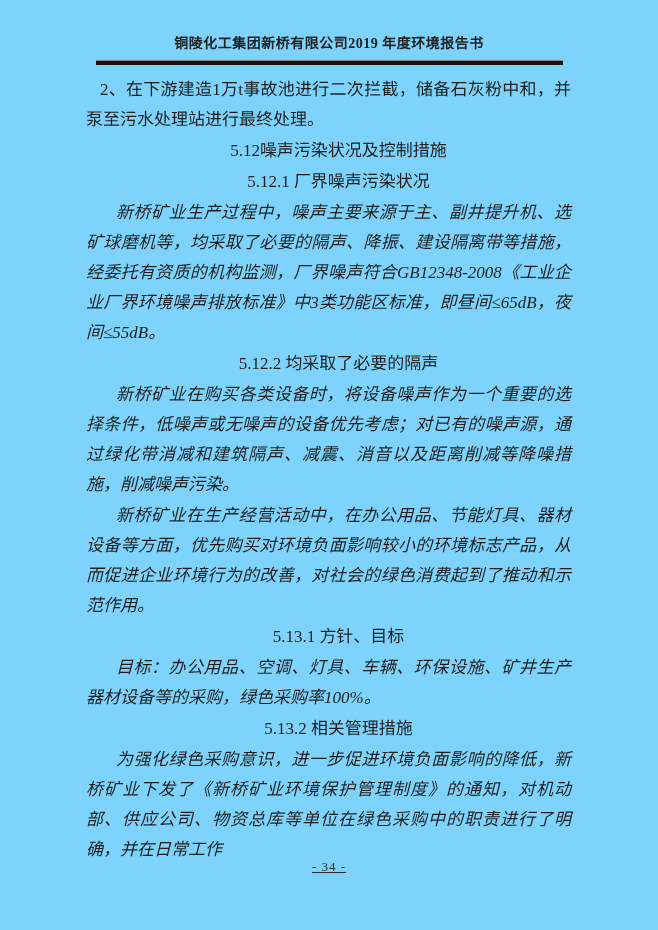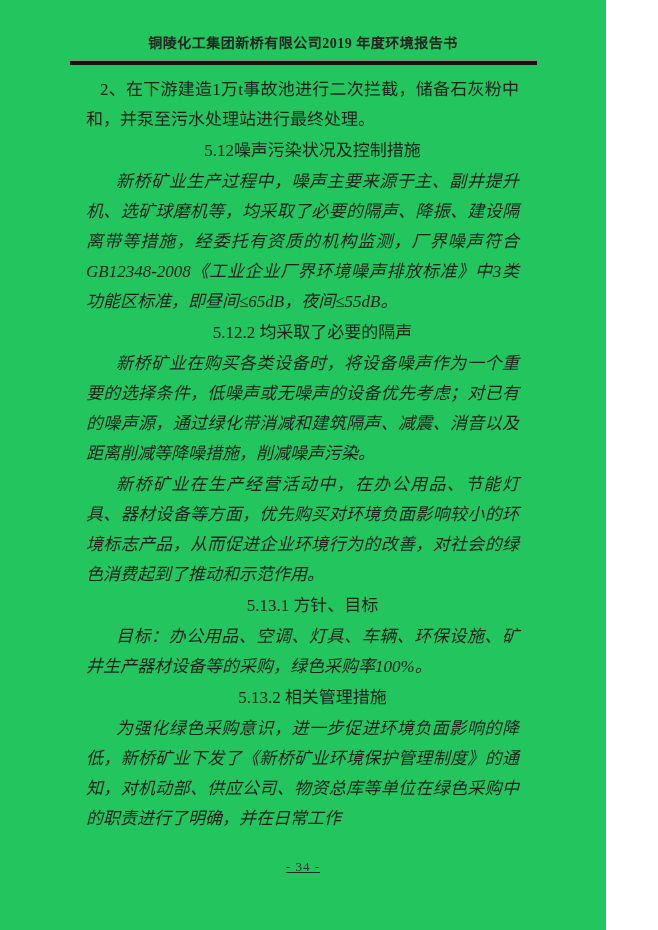--- a/index.html
+++ b/index.html
@@ -2,23 +2,23 @@
 <html lang="zh-CN"><head>
 <meta charset="utf-8">
 <style>
   html, body {
     margin: 0;
     padding: 0;
     background: #ffffff;
   }
   .page {
     position: relative;
-    width: 606px;
+    width: 658px;
     height: 930px;
-    background: #22c55e;
+    background: #7dd3fc;
     font-family: "Liberation Serif", "DejaVu Serif", serif;
     color: #1f1f1f;
     overflow: hidden;
     box-sizing: border-box;
   }
   .doc-header {
     width: 100%;
   }
   .header-title {
     padding-top: 35px;
@@ -76,20 +76,21 @@
 <div class="page">
 
   <header class="doc-header">
     <div class="header-title">铜陵化工集团新桥有限公司2019 年度环境报告书</div>
     <div class="header-rule"></div>
   </header>
 
   <main class="content">
     <p class="p-num">2、在下游建造1万t事故池进行二次拦截，储备石灰粉中和，并泵至污水处理站进行最终处理。</p>
     <p class="heading">5.12噪声污染状况及控制措施</p>
+    <p class="heading">5.12.1 厂界噪声污染状况</p>
     <p class="p-cjk">新桥矿业生产过程中，噪声主要来源于主、副井提升机、选矿球磨机等，均采取了必要的隔声、降振、建设隔离带等措施，经委托有资质的机构监测，厂界噪声符合GB12348-2008《工业企业厂界环境噪声排放标准》中3类功能区标准，即昼间≤65dB，夜间≤55dB。</p>
     <p class="heading">5.12.2 均采取了必要的隔声</p>
     <p class="p-cjk">新桥矿业在购买各类设备时，将设备噪声作为一个重要的选择条件，低噪声或无噪声的设备优先考虑；对已有的噪声源，通过绿化带消减和建筑隔声、减震、消音以及距离削减等降噪措施，削减噪声污染。</p>
     <p class="p-cjk">新桥矿业在生产经营活动中，在办公用品、节能灯具、器材设备等方面，优先购买对环境负面影响较小的环境标志产品，从而促进企业环境行为的改善，对社会的绿色消费起到了推动和示范作用。</p>
     <p class="heading">5.13.1 方针、目标</p>
     <p class="p-cjk">目标：办公用品、空调、灯具、车辆、环保设施、矿井生产器材设备等的采购，绿色采购率100%。</p>
     <p class="heading">5.13.2 相关管理措施</p>
     <p class="p-cjk">为强化绿色采购意识，进一步促进环境负面影响的降低，新桥矿业下发了《新桥矿业环境保护管理制度》的通知，对机动部、供应公司、物资总库等单位在绿色采购中的职责进行了明确，并在日常工作</p>
   </main>
 

